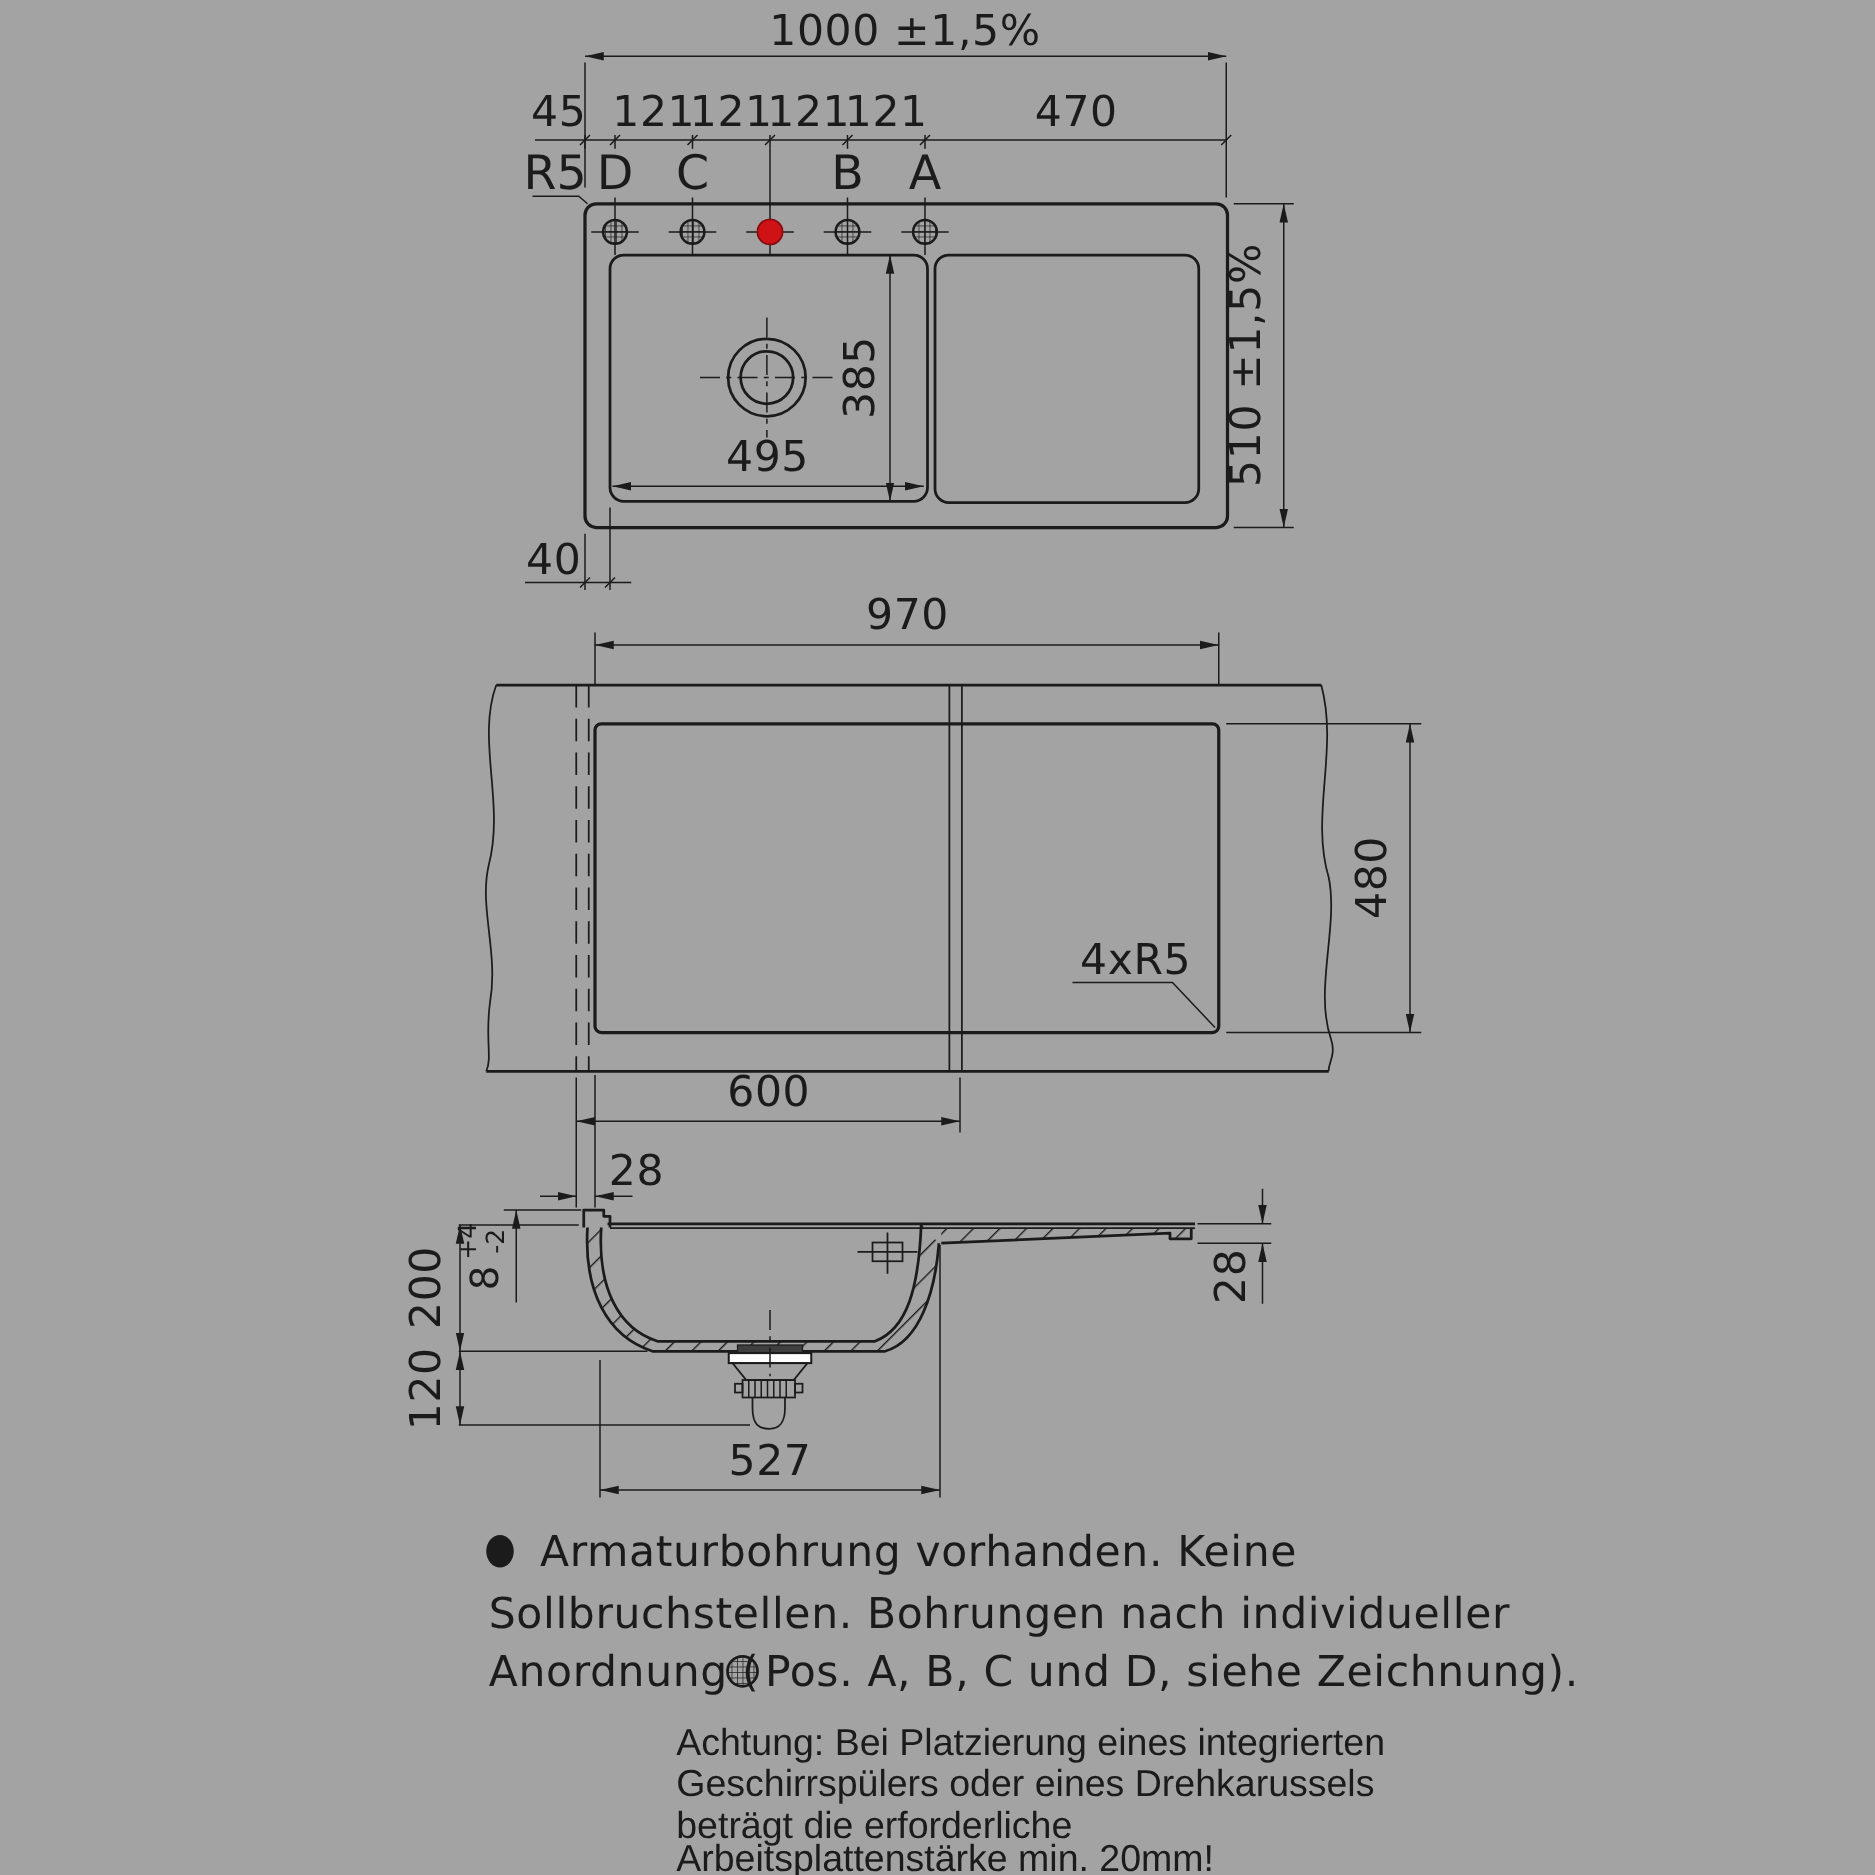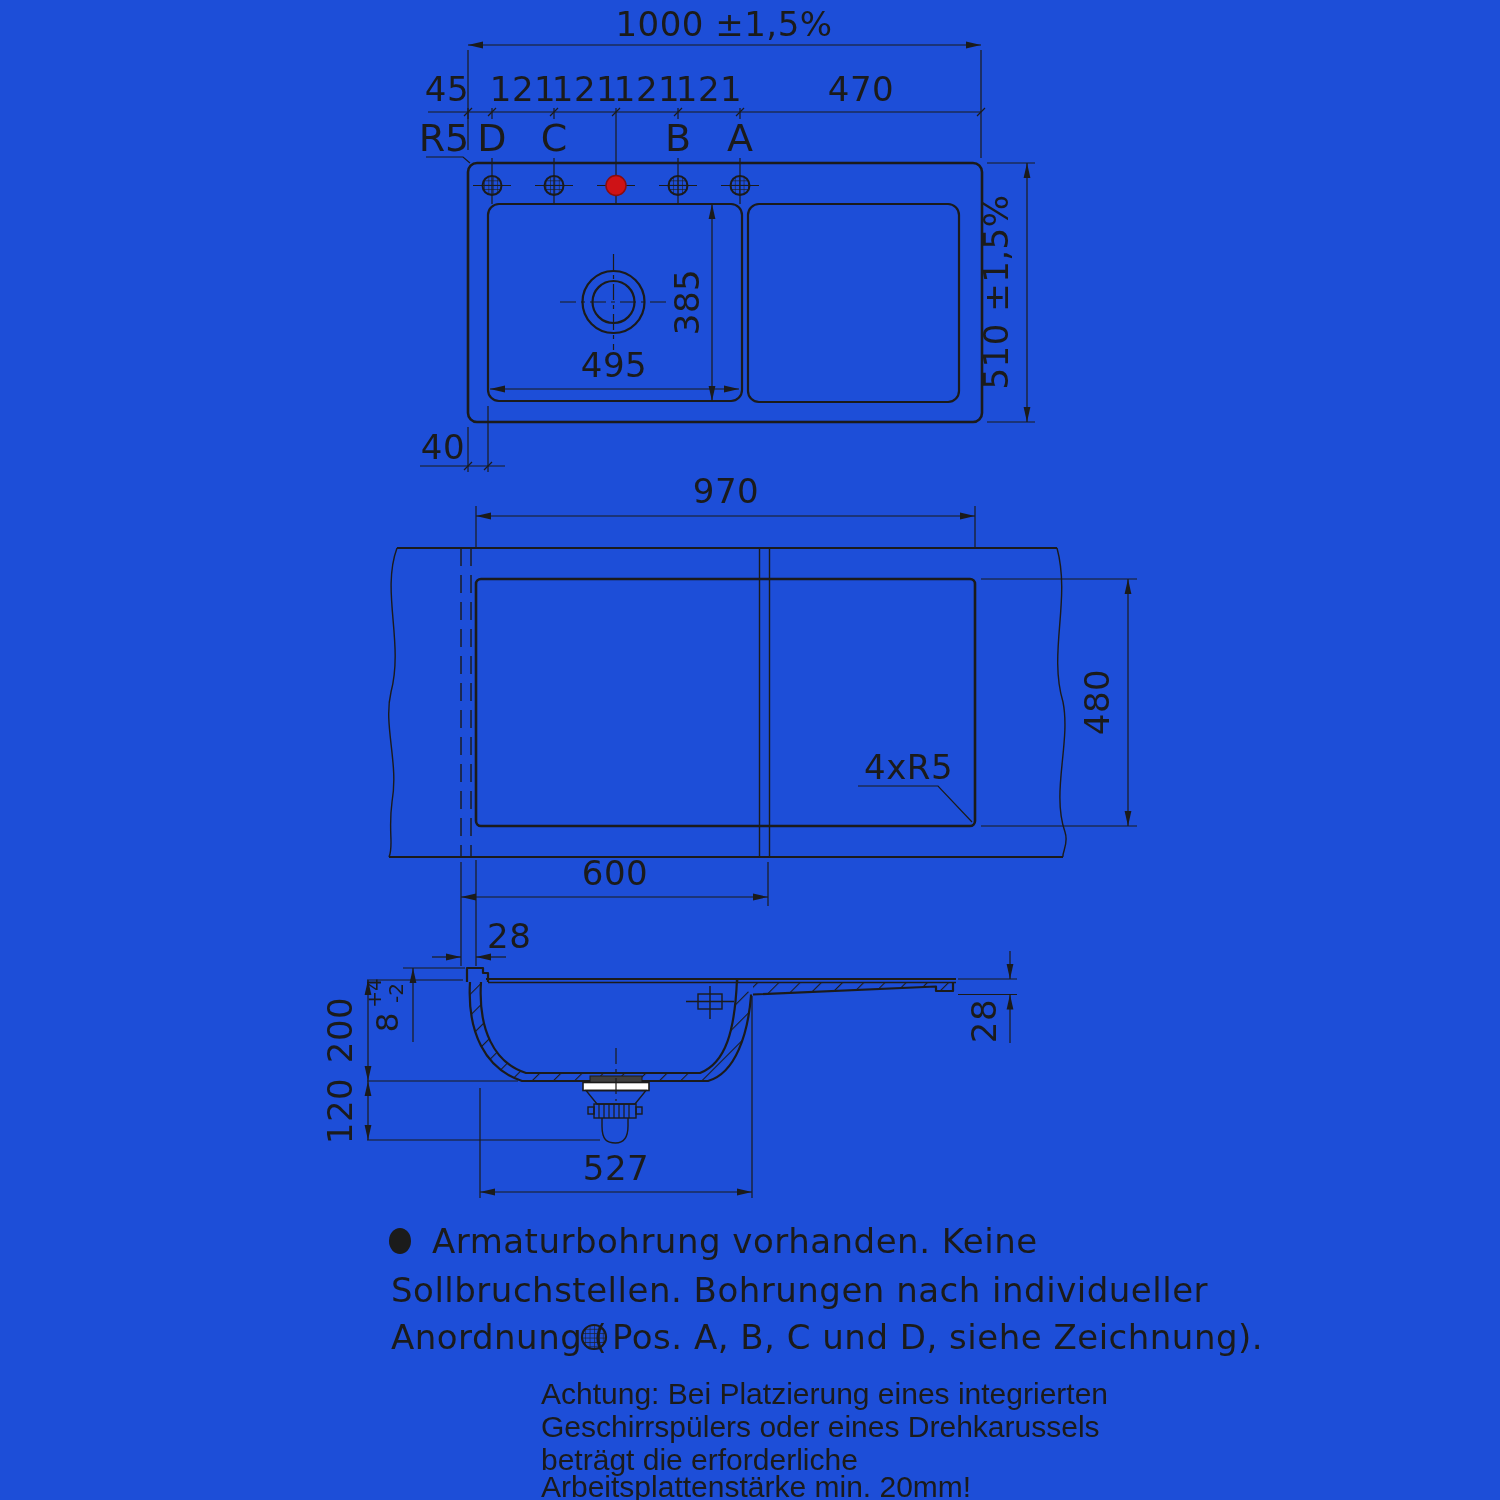--- a/index.html
+++ b/index.html
@@ -1,16 +1,16 @@
 <!DOCTYPE html>
 <html><head>
 <meta charset="utf-8">
 <style>
   html,body{margin:0;padding:0;background:#ffffff;}
-  .page{position:relative;width:1500px;height:1500px;background:#1d4ed8;overflow:hidden;}
+  .page{position:relative;width:1500px;height:1500px;background:#a3a3a3;overflow:hidden;}
   svg{display:block;}
   text{font-family:"DejaVu Sans","Liberation Sans",sans-serif;fill:#1b1b1b;}
   .dim{font-size:34px;letter-spacing:0.5px;}
   .dimS{font-size:31px;letter-spacing:0.5px;}
   .lab{font-size:38px;}
   .tol{font-size:20px;}
   .notes{font-size:34px;letter-spacing:0.5px;}
   .warn{font-family:"Liberation Sans",sans-serif;font-size:30px;letter-spacing:0px;}
   .mid{text-anchor:middle;}
   .s-main{stroke:#1b1b1b;stroke-width:2.6;fill:none;stroke-linejoin:round;stroke-linecap:round;}

